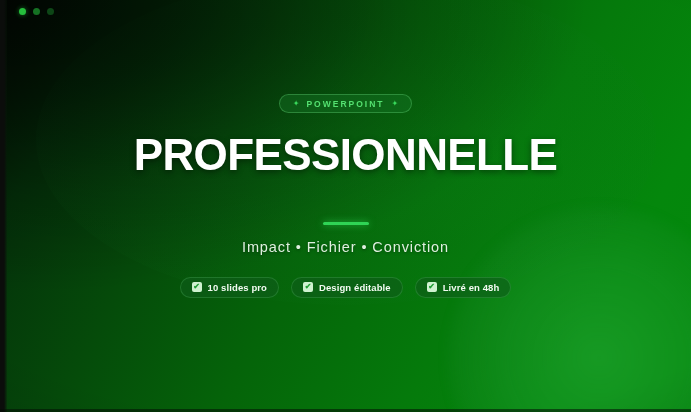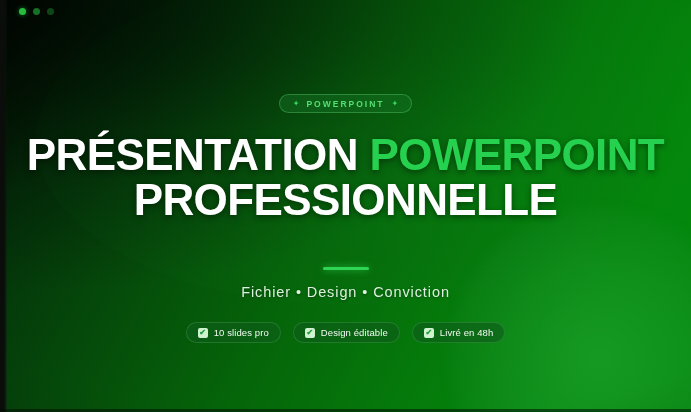--- a/index.html
+++ b/index.html
@@ -205,21 +205,21 @@
     color: #1f9c33;
     font-size: 8px;
     font-weight: bold;
     line-height: 10px;
     text-align: center;
     flex: none;
   }
   .feature-pill .flabel {
     color: #f2fbf2;
     font-size: 9.5px;
-    font-weight: normal;
+    font-weight: bold;
     letter-spacing: 0.1px;
     text-align: right;
   }
 
   .watermark {
     position: absolute;
     right: 22px;
     bottom: 22px;
     z-index: 6;
     color: rgba(225,245,225,0.58);
@@ -249,27 +249,26 @@
 
   <div class="content">
 
     <div class="brand-badge">
       <span class="spark">✦</span>
       <span class="brand-text">POWERPOINT</span>
       <span class="spark">✦</span>
     </div>
 
     <h1 class="headline">
-      <span class="ln"><span class="w-white">PRÉSENTATION </span><span class="w-accent">POWERPOINT</span></span>
       <span class="ln w-white">PROFESSIONNELLE</span>
     </h1>
 
     <div class="divider"></div>
 
-    <div class="tagline">Fichier • Design • Conviction</div>
+    <div class="tagline">Impact • Fichier • Conviction</div>
 
     <div class="feature-row">
       <div class="feature-pill">
         <span class="check">✔</span>
         <span class="flabel">10 slides pro</span>
       </div>
       <div class="feature-pill">
         <span class="check">✔</span>
         <span class="flabel">Design éditable</span>
       </div>

